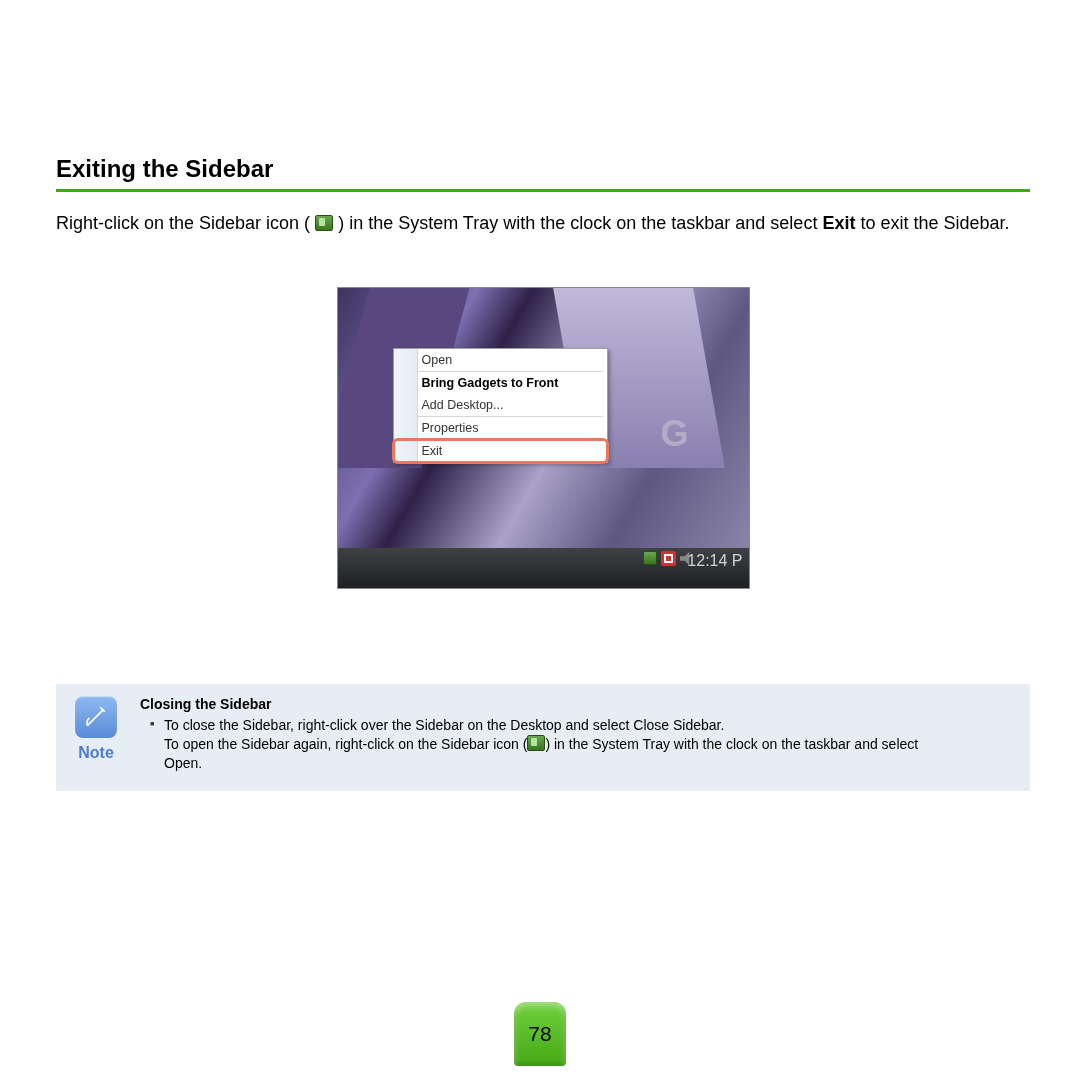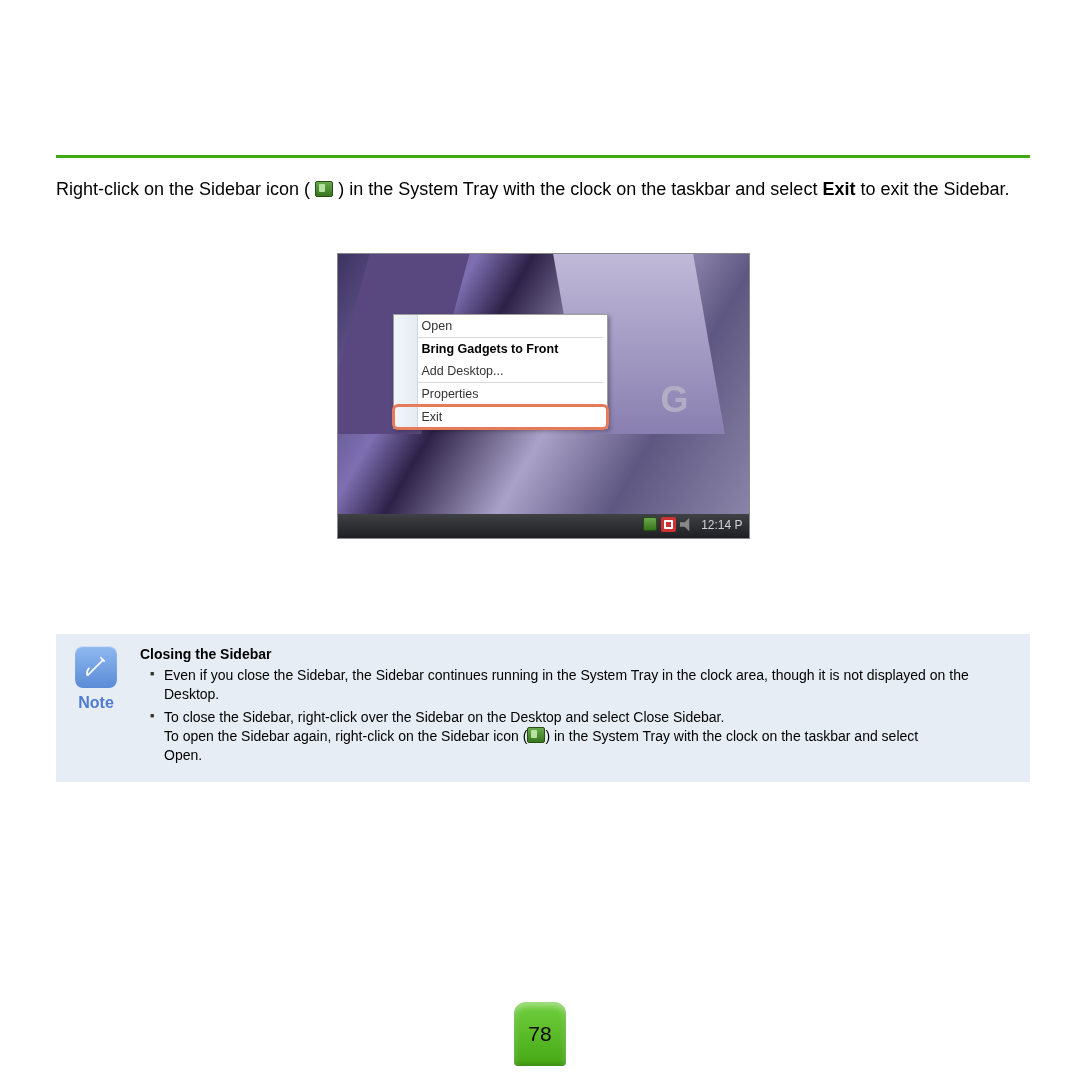--- a/index.html
+++ b/index.html
@@ -111,25 +111,25 @@
     border-radius: 4px;
   }
   .margin-col{
     position:absolute;
     left:0; top:0; bottom:0;
     width:24px;
     background: linear-gradient(to right,#f2f5fa,#e6ecf4);
     border-right:1px solid #d0d6e0;
   }
   .taskbar {
-    height: 24px;
+    height: 40px;
     background: linear-gradient(#3f4144,#1e1f22);
     position: relative;
     color:#cfd3da;
-    font-size:12px;
+    font-size:16px;
   }
   .taskbar .time{
     position:absolute; right:6px; top:4px;
   }
   .taskbar .tray{
     position:absolute; right:54px; top:3px; display:flex; gap:4px;
   }
   .tray-ico{
     width:15px; height:15px; border-radius:2px;
   }
@@ -191,20 +191,21 @@
     font-size: 21px;
     font-weight: normal;
     display:flex; align-items:center; justify-content:center;
     box-shadow: inset 0 4px 6px rgba(255,255,255,.4), inset 0 -2px 4px rgba(0,0,0,.2);
   }
 </style>
 </head>
 <body>
 
 <div class="page">
+  <h2 class="heading">Exiting the Sidebar</h2>
   <hr class="green-rule">
 
   <p class="intro">
     <span>Right-click on the Sidebar icon (</span>
     <span class="sidebar-inline-icon"></span>
     <span>) in the System Tray with the clock on the taskbar and select </span>
     <span class="bold">Exit</span>
     <span> to exit the Sidebar.</span>
   </p>
 
@@ -244,21 +245,20 @@
           <path d="M4 20 L19 5"></path>
           <path d="M16 3 L20 7"></path>
           <path d="M4 20 Q3 15 6 13"></path>
         </svg>
       </div>
       <div class="note-label">Note</div>
     </div>
     <div class="note-body">
       <div class="title">Closing the Sidebar</div>
       <ul>
-        <li>Even if you close the Sidebar, the Sidebar continues running in the System Tray in the clock area, though it is not displayed on the Desktop.</li>
         <li>
           <span>To close the Sidebar, right-click over the Sidebar on the Desktop and select </span><span class="bold">Close Sidebar.</span><br>
           <span>To open the Sidebar again, right-click on the Sidebar icon (</span><span class="sidebar-inline-icon"></span><span>) in the System Tray with the clock on the taskbar and select </span><br>
           <span class="bold">Open</span><span>.</span>
         </li>
       </ul>
     </div>
   </div>
 </div>
 

